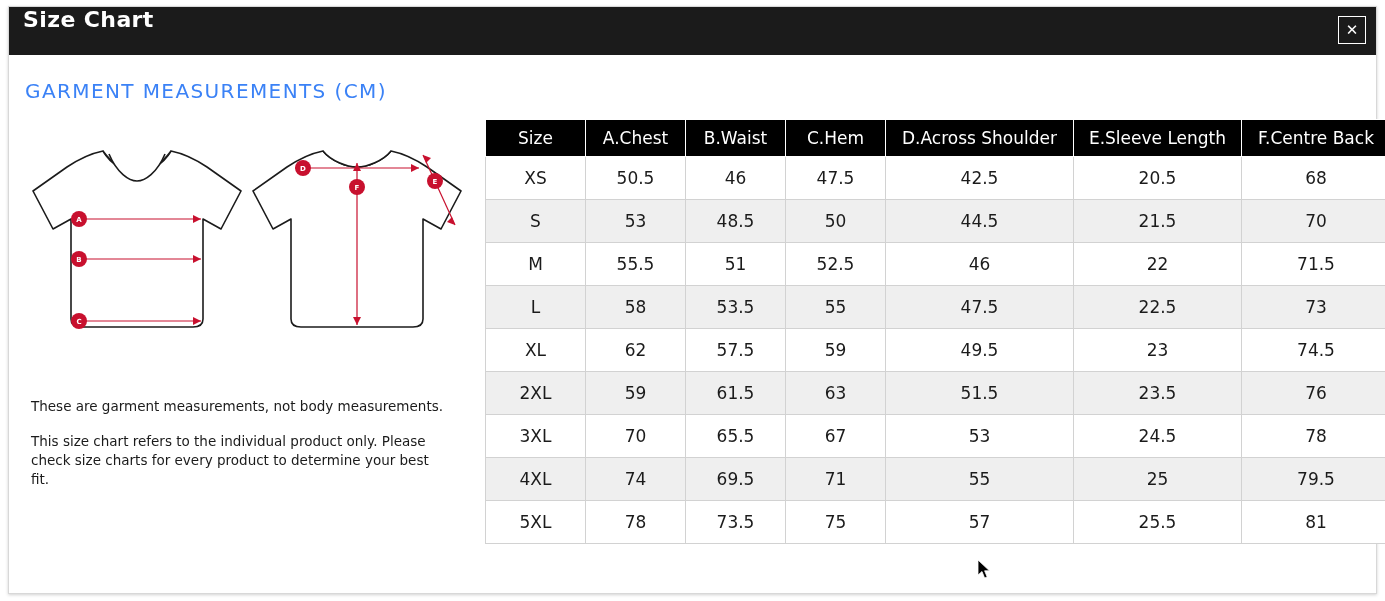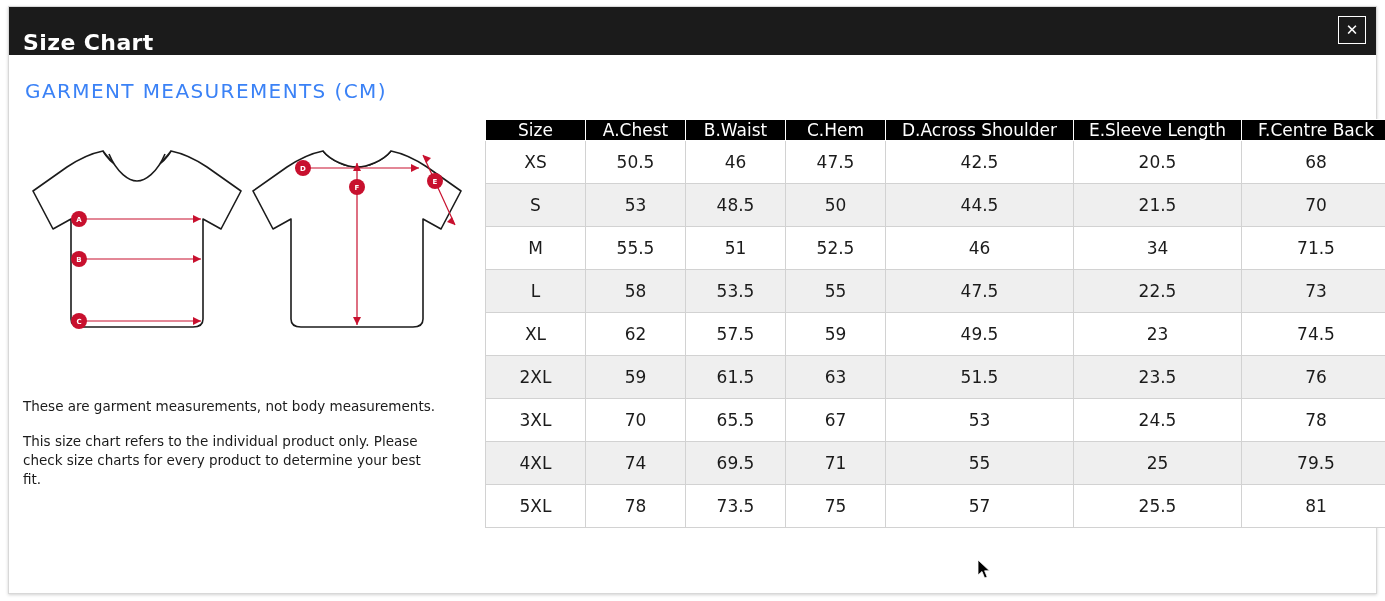--- a/index.html
+++ b/index.html
@@ -23,21 +23,21 @@
     background: #ffffff;
     border: 1px solid #d8d8d8;
     box-sizing: border-box;
     box-shadow: 0 1px 3px rgba(0,0,0,0.18);
   }
   #titlebar {
     position: relative;
     height: 48px;
     background: #1b1b1b;
     display: flex;
-    align-items: flex-end;
+    align-items: flex-start;
     padding: 0 14px;
     box-sizing: border-box;
   }
   #titlebar .title {
     color: #ffffff;
     font-size: 22px;
     font-weight: bold;
     letter-spacing: 0.4px;
   }
   #close-btn {
@@ -76,21 +76,21 @@
   }
   #diagram {
     width: 440px;
     height: 250px;
     margin-top: 16px;
   }
   .note {
     font-size: 13.5px;
     color: #1b1b1b;
     line-height: 19px;
-    margin: 14px 0 0 0;
+    margin: 14px 0 0 8px;
     max-width: 420px;
   }
   .note.tight { margin-top: 16px; }
   a.redlink {
     color: #c8102e;
     text-decoration: none;
   }
 
   #table-col {
     flex: 1 1 auto;
@@ -100,21 +100,21 @@
   table.sizes {
     border-collapse: collapse;
     width: 905px;
     table-layout: fixed;
   }
   table.sizes th {
     background: #000000;
     color: #ffffff;
     font-size: 17px;
     font-weight: normal;
-    padding: 0 4px;
+    padding: 8px 4px;
     border: 1px solid #ffffff;
     line-height: 20px;
     vertical-align: middle;
   }
   table.sizes td {
     border: 1px solid #d2d2d2;
     text-align: center;
     font-size: 17px;
     color: #1b1b1b;
     padding: 8px 4px;
@@ -285,21 +285,21 @@
                 <td>44.5</td>
                 <td>21.5</td>
                 <td>70</td>
               </tr>
               <tr>
                 <td>M</td>
                 <td>55.5</td>
                 <td>51</td>
                 <td>52.5</td>
                 <td>46</td>
-                <td>34</td>
+                <td>22</td>
                 <td>71.5</td>
               </tr>
               <tr>
                 <td>L</td>
                 <td>58</td>
                 <td>53.5</td>
                 <td>55</td>
                 <td>47.5</td>
                 <td>22.5</td>
                 <td>73</td>

